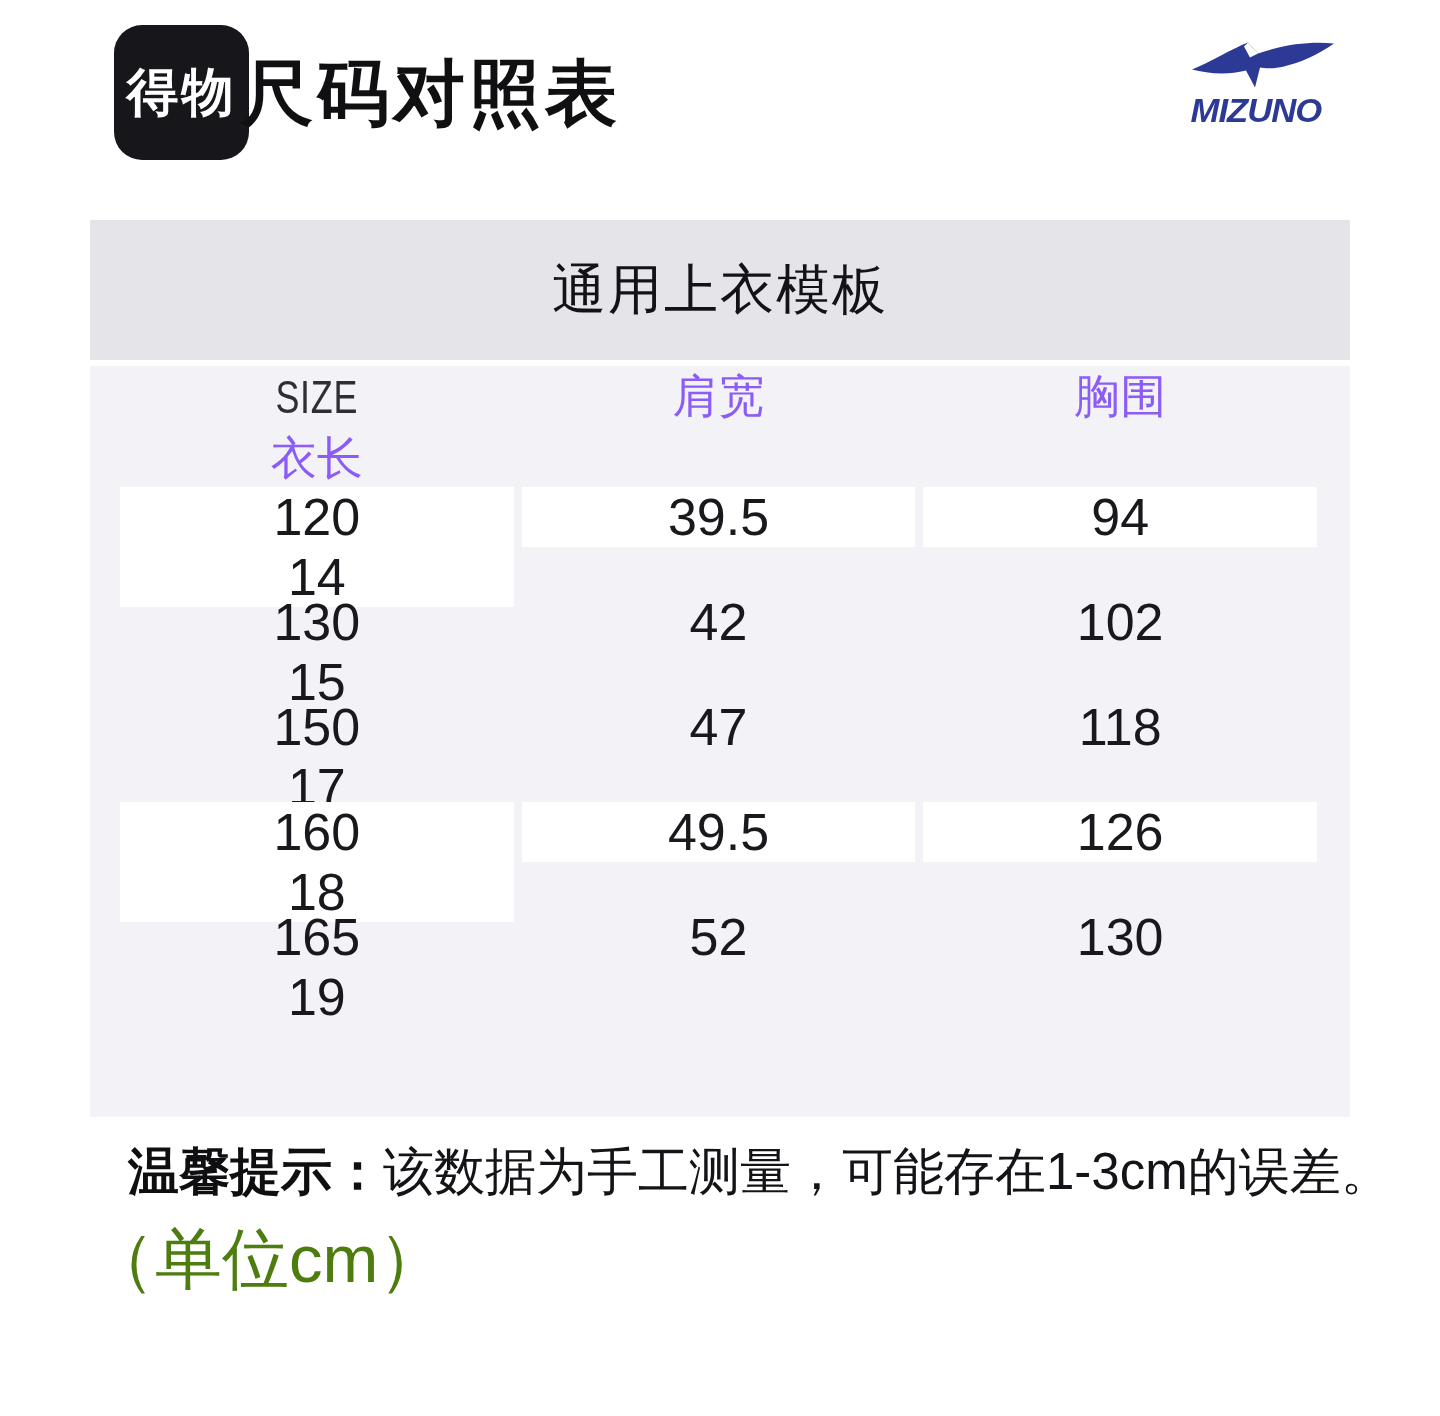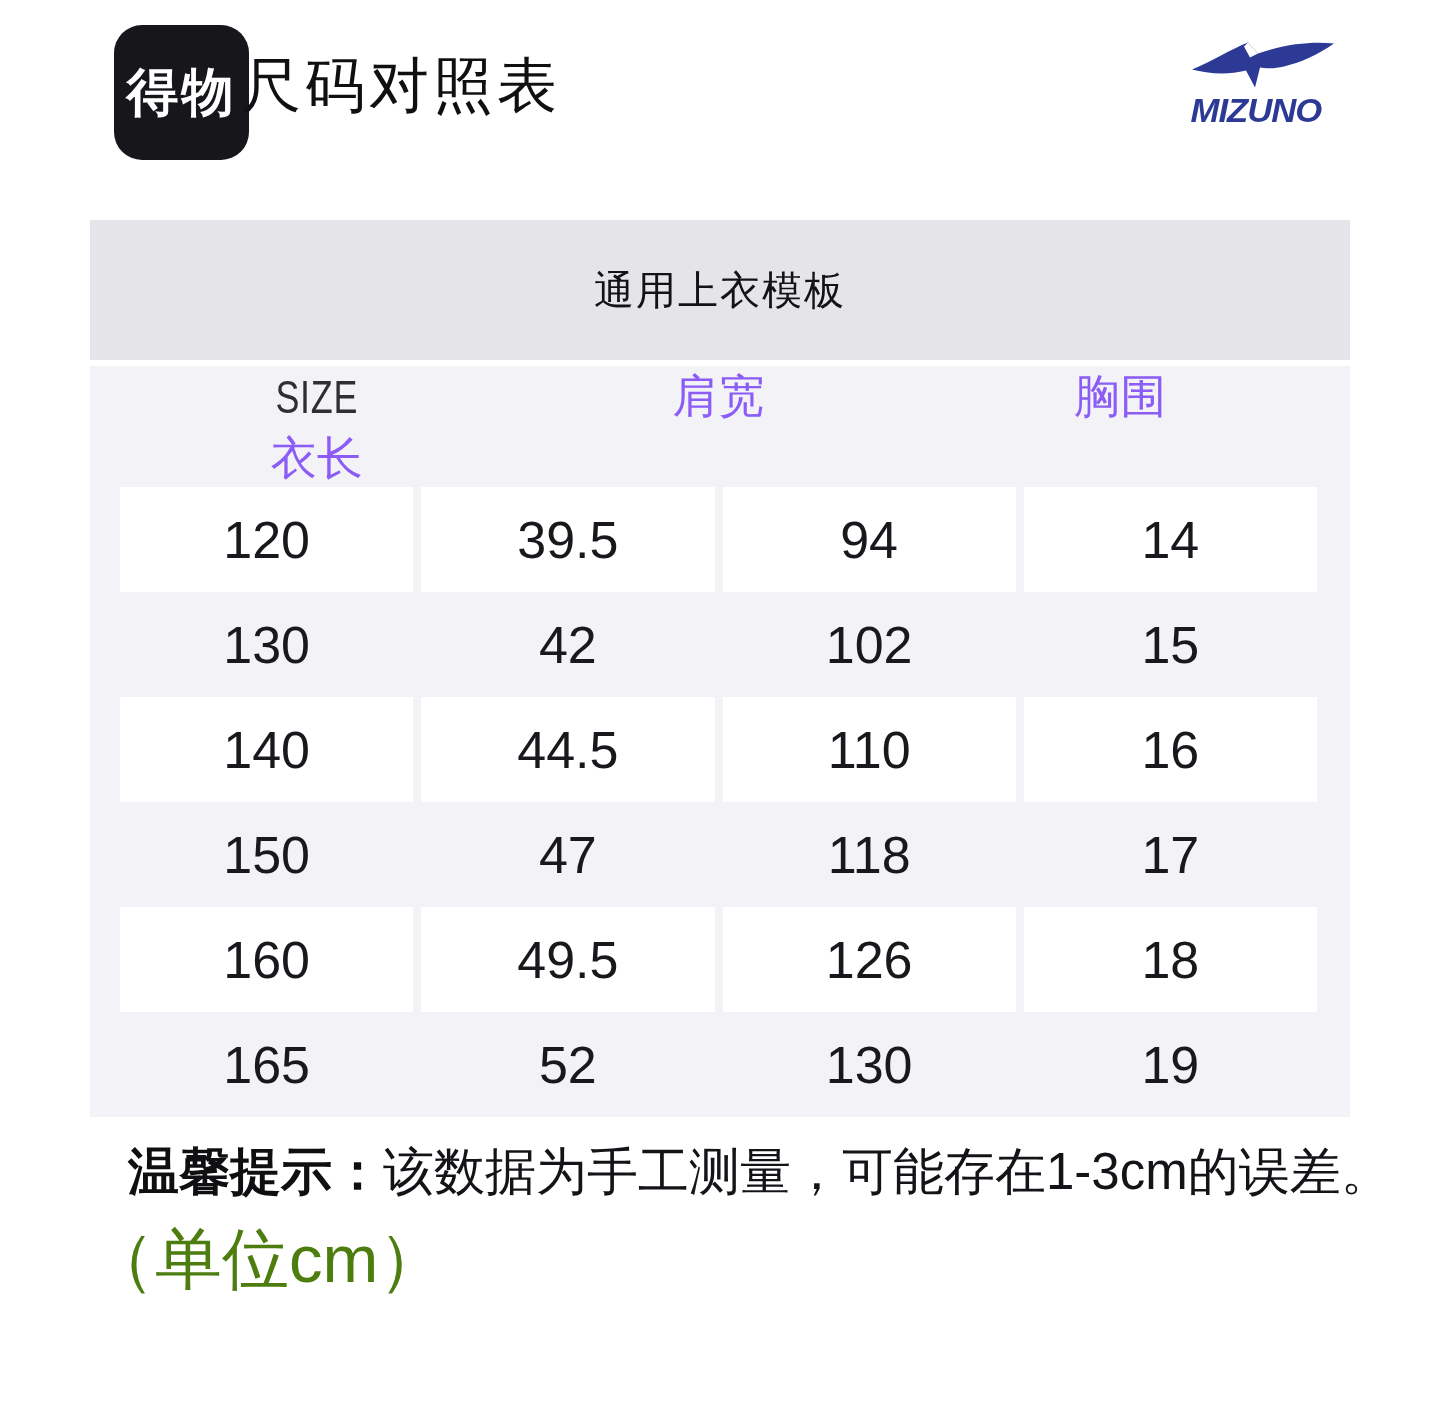--- a/index.html
+++ b/index.html
@@ -9,52 +9,52 @@
 
   
   .dewu-logo {
     position:absolute; left:85px; top:25px; width:135px; height:135px;
     background:#16161b; border-radius:28px; color:#ffffff;
     display:flex; align-items:center; justify-content:center;
     font-size:52px; font-weight:700; letter-spacing:3px;margin-left:29px;
   }
   .page-title {
     position:absolute; left:241px; top:50px;
-    font-size:60px; line-height:1.2; font-weight:400; color:#101013;
+    font-size:72px; line-height:1.2; font-weight:700; color:#101013;
     letter-spacing:4px; white-space:nowrap;
   }
   .mizuno { position:absolute; left:1192px; top:42px; width:142px; text-align:left; }
   .mizuno svg { display:block; width:142px; height:47px; }
   .mizuno-word {
     margin-top:2px; font-size:34px; font-weight:700; font-style:italic;
     letter-spacing:-1px; color:#2c3a96; transform:scaleX(1.02); transform-origin:center;
   }
 
   
   .template-bar {
     position:absolute; left:90px; top:220px; width:1260px; height:140px;
     background:#e4e4e9; display:flex; align-items:center; justify-content:center;
-    font-size:40px; font-weight:500; color:#131317; letter-spacing:2px;
+    font-size:54px; font-weight:500; color:#131317; letter-spacing:2px;
   }
 
   
   .size-table {
     position:absolute; left:90px; top:366px; width:1260px; height:751px;
     background:#f2f2f7; padding:0 33px 0 30px;
   }
   .t-head {
     height:121px; display:grid; grid-template-columns:repeat(3,1fr); column-gap:8px;
   }
   .t-head .hcell {
     display:flex; align-items:center; justify-content:center;
     font-size:46px; font-weight:400; color:#8b5cf6;
   }
   .t-head .hcell.latin { transform:scaleX(0.78); letter-spacing:1px; color:#2e2e33; }
   .t-row {
-    height:105px; display:grid; grid-template-columns:repeat(4,1fr); column-gap:8px;
+    height:105px; display:grid; grid-template-columns:repeat(3,1fr); column-gap:8px;
   }
   .t-row .cell {
     display:flex; align-items:center; justify-content:center;
     font-size:52px; font-weight:400; color:#19191d;
   }
   .t-row.white .cell { background:#ffffff; }
 
   
   .note-line1 {
     position:absolute; left:88px; top:1140px; width:1280px;
@@ -101,26 +101,20 @@
       <div class="cell">39.5</div>
       <div class="cell">94</div>
       <div class="cell">14</div>
     </div>
     <div class="t-row">
       <div class="cell">130</div>
       <div class="cell">42</div>
       <div class="cell">102</div>
       <div class="cell">15</div>
     </div>
-    <div class="t-row white">
-      <div class="cell">140</div>
-      <div class="cell">44.5</div>
-      <div class="cell">110</div>
-      <div class="cell">16</div>
-    </div>
     <div class="t-row">
       <div class="cell">150</div>
       <div class="cell">47</div>
       <div class="cell">118</div>
       <div class="cell">17</div>
     </div>
     <div class="t-row white">
       <div class="cell">160</div>
       <div class="cell">49.5</div>
       <div class="cell">126</div>

